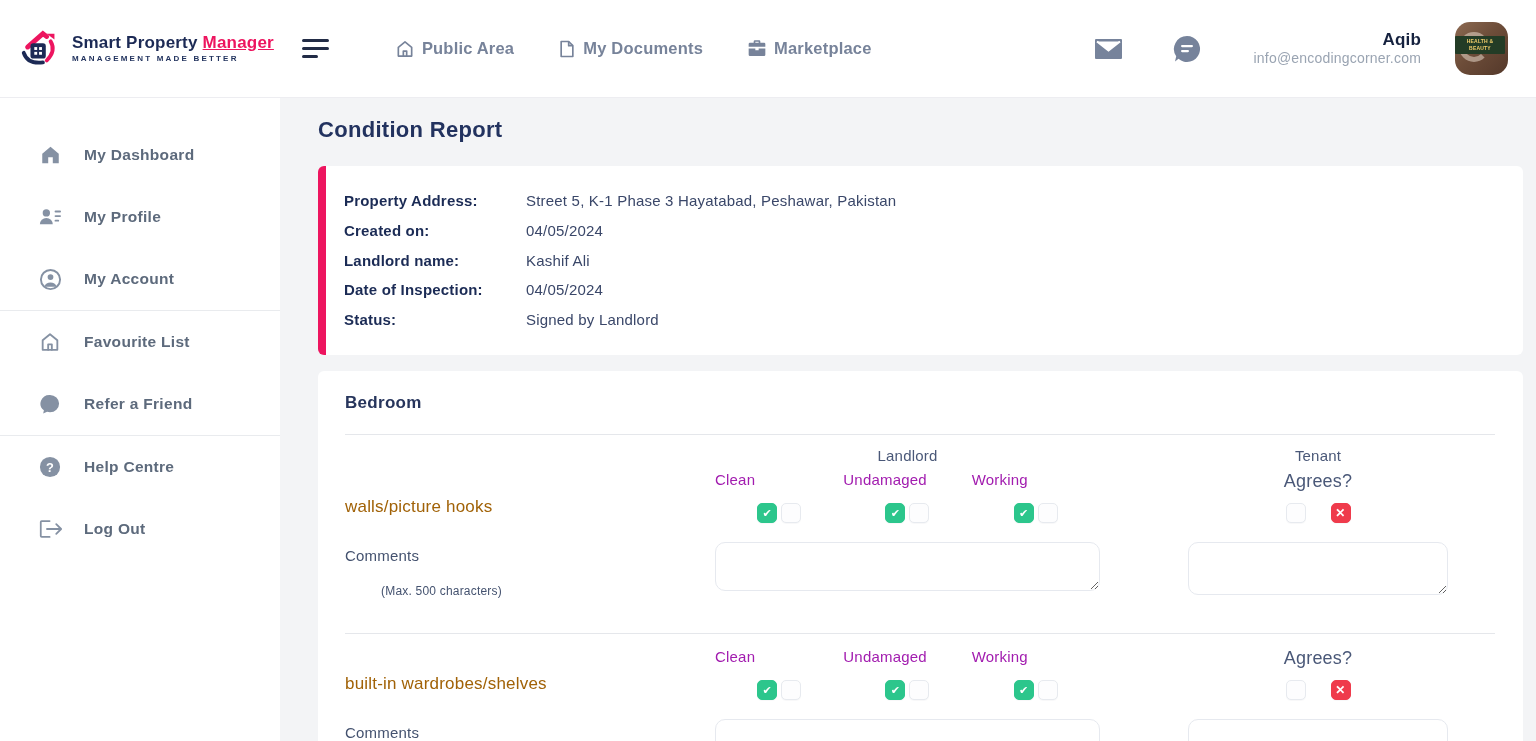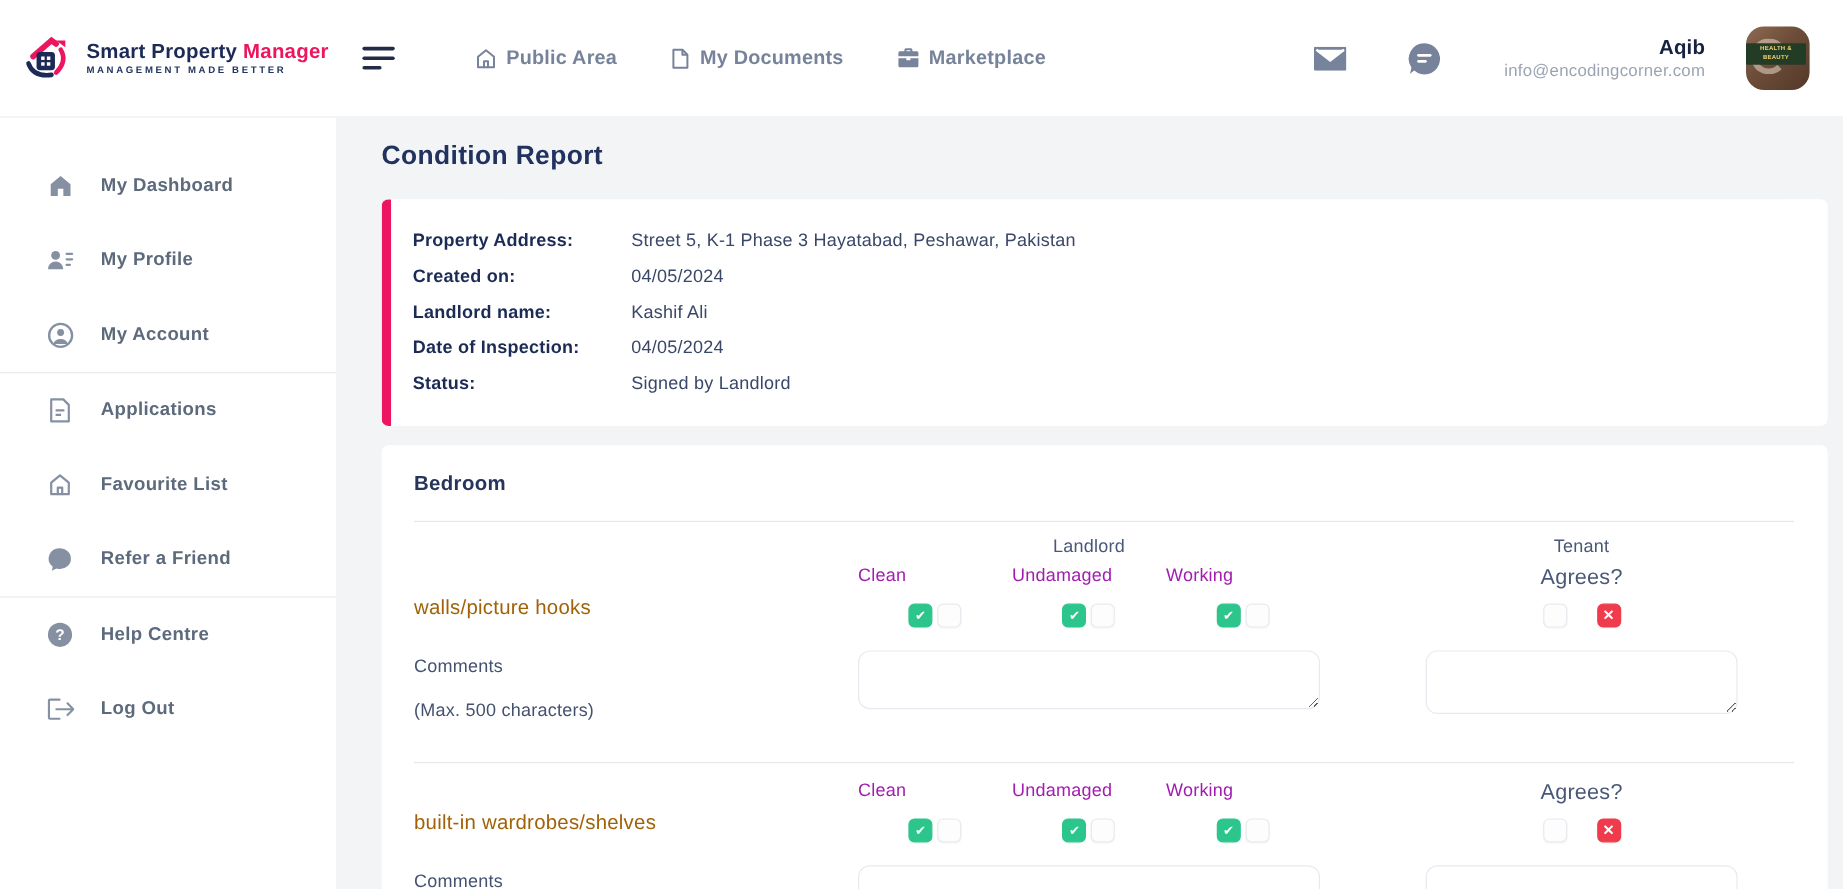--- a/index.html
+++ b/index.html
@@ -13,21 +13,21 @@
   .app { width:1536px; height:741px; display:flex; flex-direction:column; }
 
   
   header {
     flex:0 0 98px; background:#fff; display:flex; align-items:center;
     border-bottom:1px solid #ededf1; padding:0 28px 0 18px;
   }
   .logo { display:flex; align-items:center; gap:8px; cursor:pointer; }
   .logo-mark { width:46px; height:46px; }
   .logo-text-main { font-size:17px; font-weight:700; color:#1c2a55; line-height:18px; white-space:nowrap; }
-  .logo-text-main .accent { color:#ED155F; }
+  .logo-text-main .accent { color:#ED155F;text-decoration:underline; }
   .logo-tagline { font-size:8px; font-weight:700; letter-spacing:2.2px; color:#23345f; margin-top:2px; }
   .hamburger { margin-left:28px; cursor:pointer; display:flex; flex-direction:column; gap:5px; width:27px; }
   .hamburger span { height:3px; background:#222c46; border-radius:2px; }
   .hamburger span:nth-child(3){ width:60%; }
 
   nav { display:flex; align-items:center; gap:44px; margin-left:66px; }
   .nav-link { display:flex; align-items:center; gap:7px; color:#77839a; font-size:16.5px; font-weight:600; cursor:pointer; }
   .nav-link svg { display:block; }
 
   .header-right { margin-left:auto; display:flex; align-items:center; gap:22px; }
@@ -92,21 +92,21 @@
     border:1px solid #e7eaef; cursor:pointer; display:flex; align-items:center; justify-content:center;
     font-size:11px; color:#fff; box-shadow:0 1px 1px rgba(30,40,70,.03);
   }
   .cbx.checked { background:#2CC68C; border-color:#2CC68C; }
   .cbx.checked::after { content:"✔"; }
   .cbx.crossed { background:#EF3B4C; border-color:#EF3B4C; }
   .cbx.crossed::after { content:"✕"; font-weight:700; font-size:12px; }
 
   .comments-row { margin-top:9px; }
   .comments-label { font-size:15px; color:#44526f; margin-top:5px; }
-  .comments-hint { font-size:15px; color:#44526f; margin-top:20px; }
+  .comments-hint { font-size:12px; color:#44526f; margin-top:20px;margin-left:36px; }
   textarea {
     font-family:"Liberation Sans", sans-serif; font-size:14px; color:#3a4769;
     border:1px solid #e6e9ef; border-radius:10px; resize:both; outline:none;
     padding:8px 10px; background:#fff;
   }
   .ta-landlord { width:385px; height:49px; }
   .ta-tenant { width:260px; height:53px; }
 
   .room-divider.second { margin-top:34px; }
 </style>
@@ -223,29 +223,20 @@
             <path d="M5.5 19.5 a7 7 0 0 1 13 0" fill="currentColor" stroke="none"></path>
           </svg>
         </span>
         <span class="s-label">My Account</span>
       </div>
 
       <div class="side-divider"></div>
 
       <div class="side-item">
         <span class="s-icon">
-          <svg width="20" height="22" viewBox="0 0 20 24" fill="none" stroke="currentColor" stroke-width="2" stroke-linejoin="round">
-            <path d="M2 2 h11 l5 5 v15 h-16 z"></path>
-              <path d="M6 12 h8 M6 16 h5"></path>
-          </svg>
-        </span>
-        <span class="s-label">Applications</span>
-      </div>
-      <div class="side-item">
-        <span class="s-icon">
           <svg width="22" height="22" viewBox="0 0 24 24" fill="none" stroke="currentColor" stroke-width="2" stroke-linejoin="round" stroke-linecap="round">
             <path d="M4 10 L12 3.5 L20 10 V20.5 H4 Z"></path>
               <path d="M10 20.5 V14.5 h4 v6"></path>
           </svg>
         </span>
         <span class="s-label">Favourite List</span>
       </div>
       <div class="side-item">
         <span class="s-icon">
           <svg width="22" height="20" viewBox="0 0 24 22" fill="currentColor">

